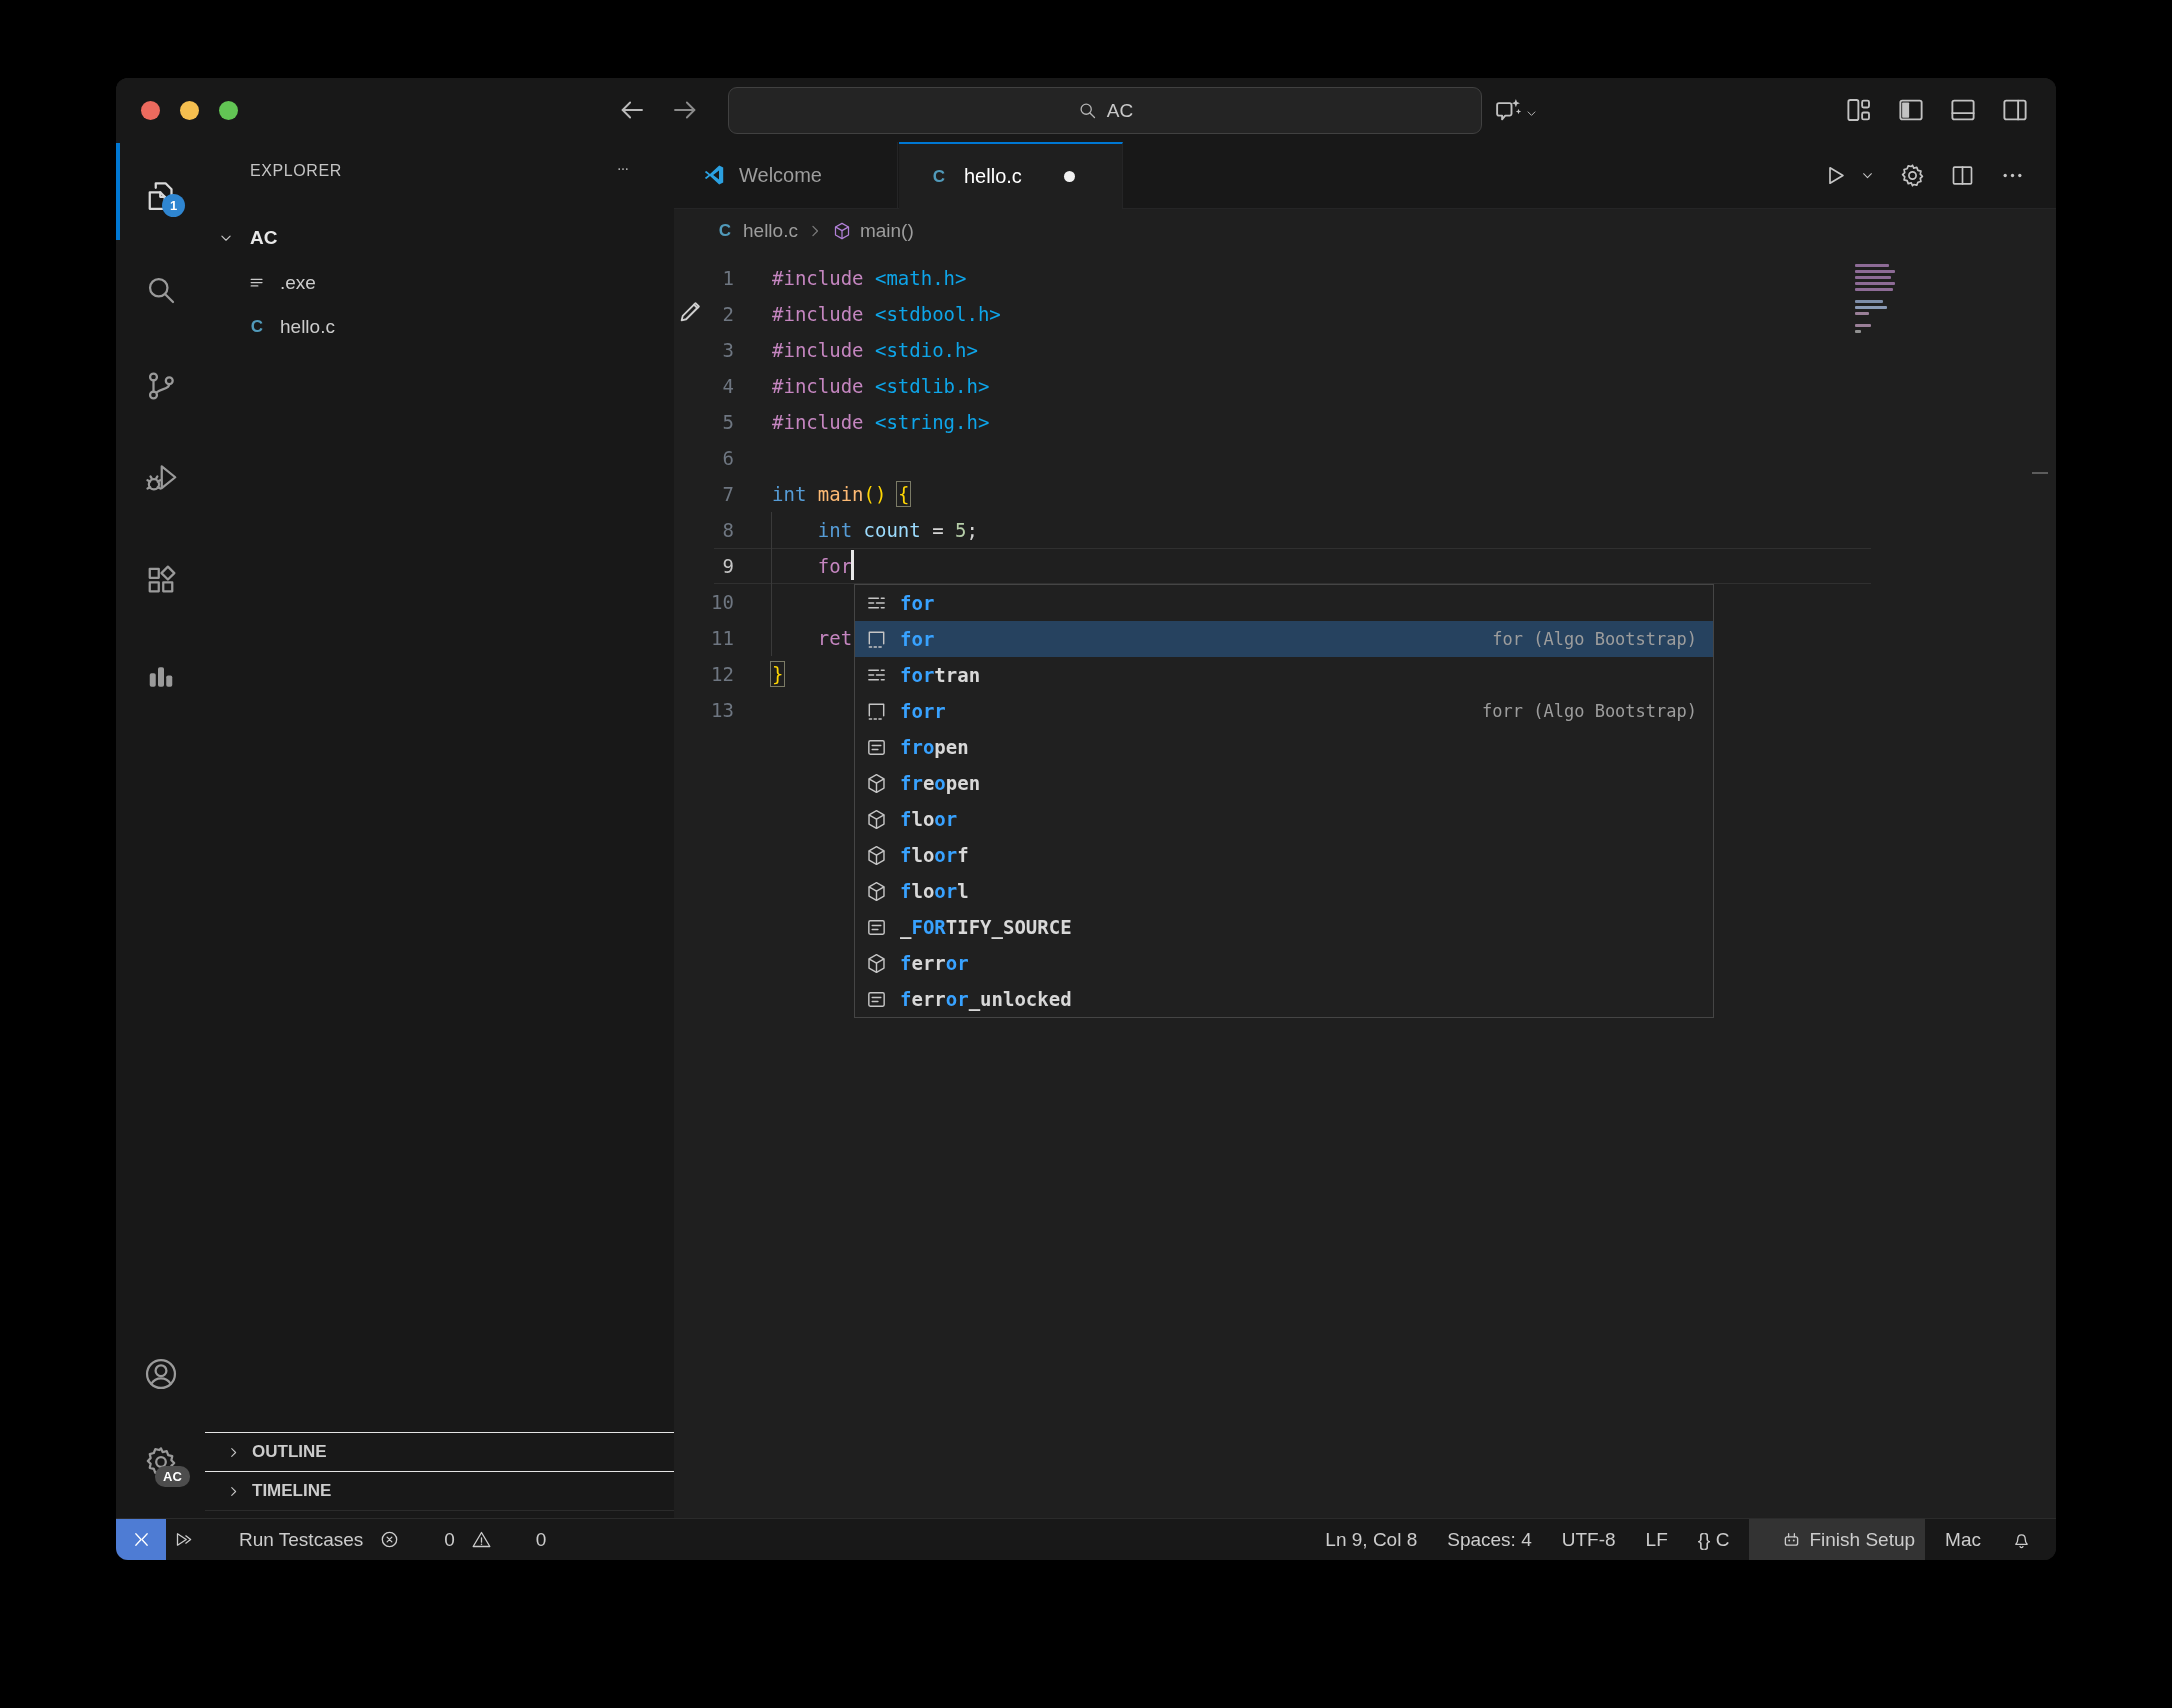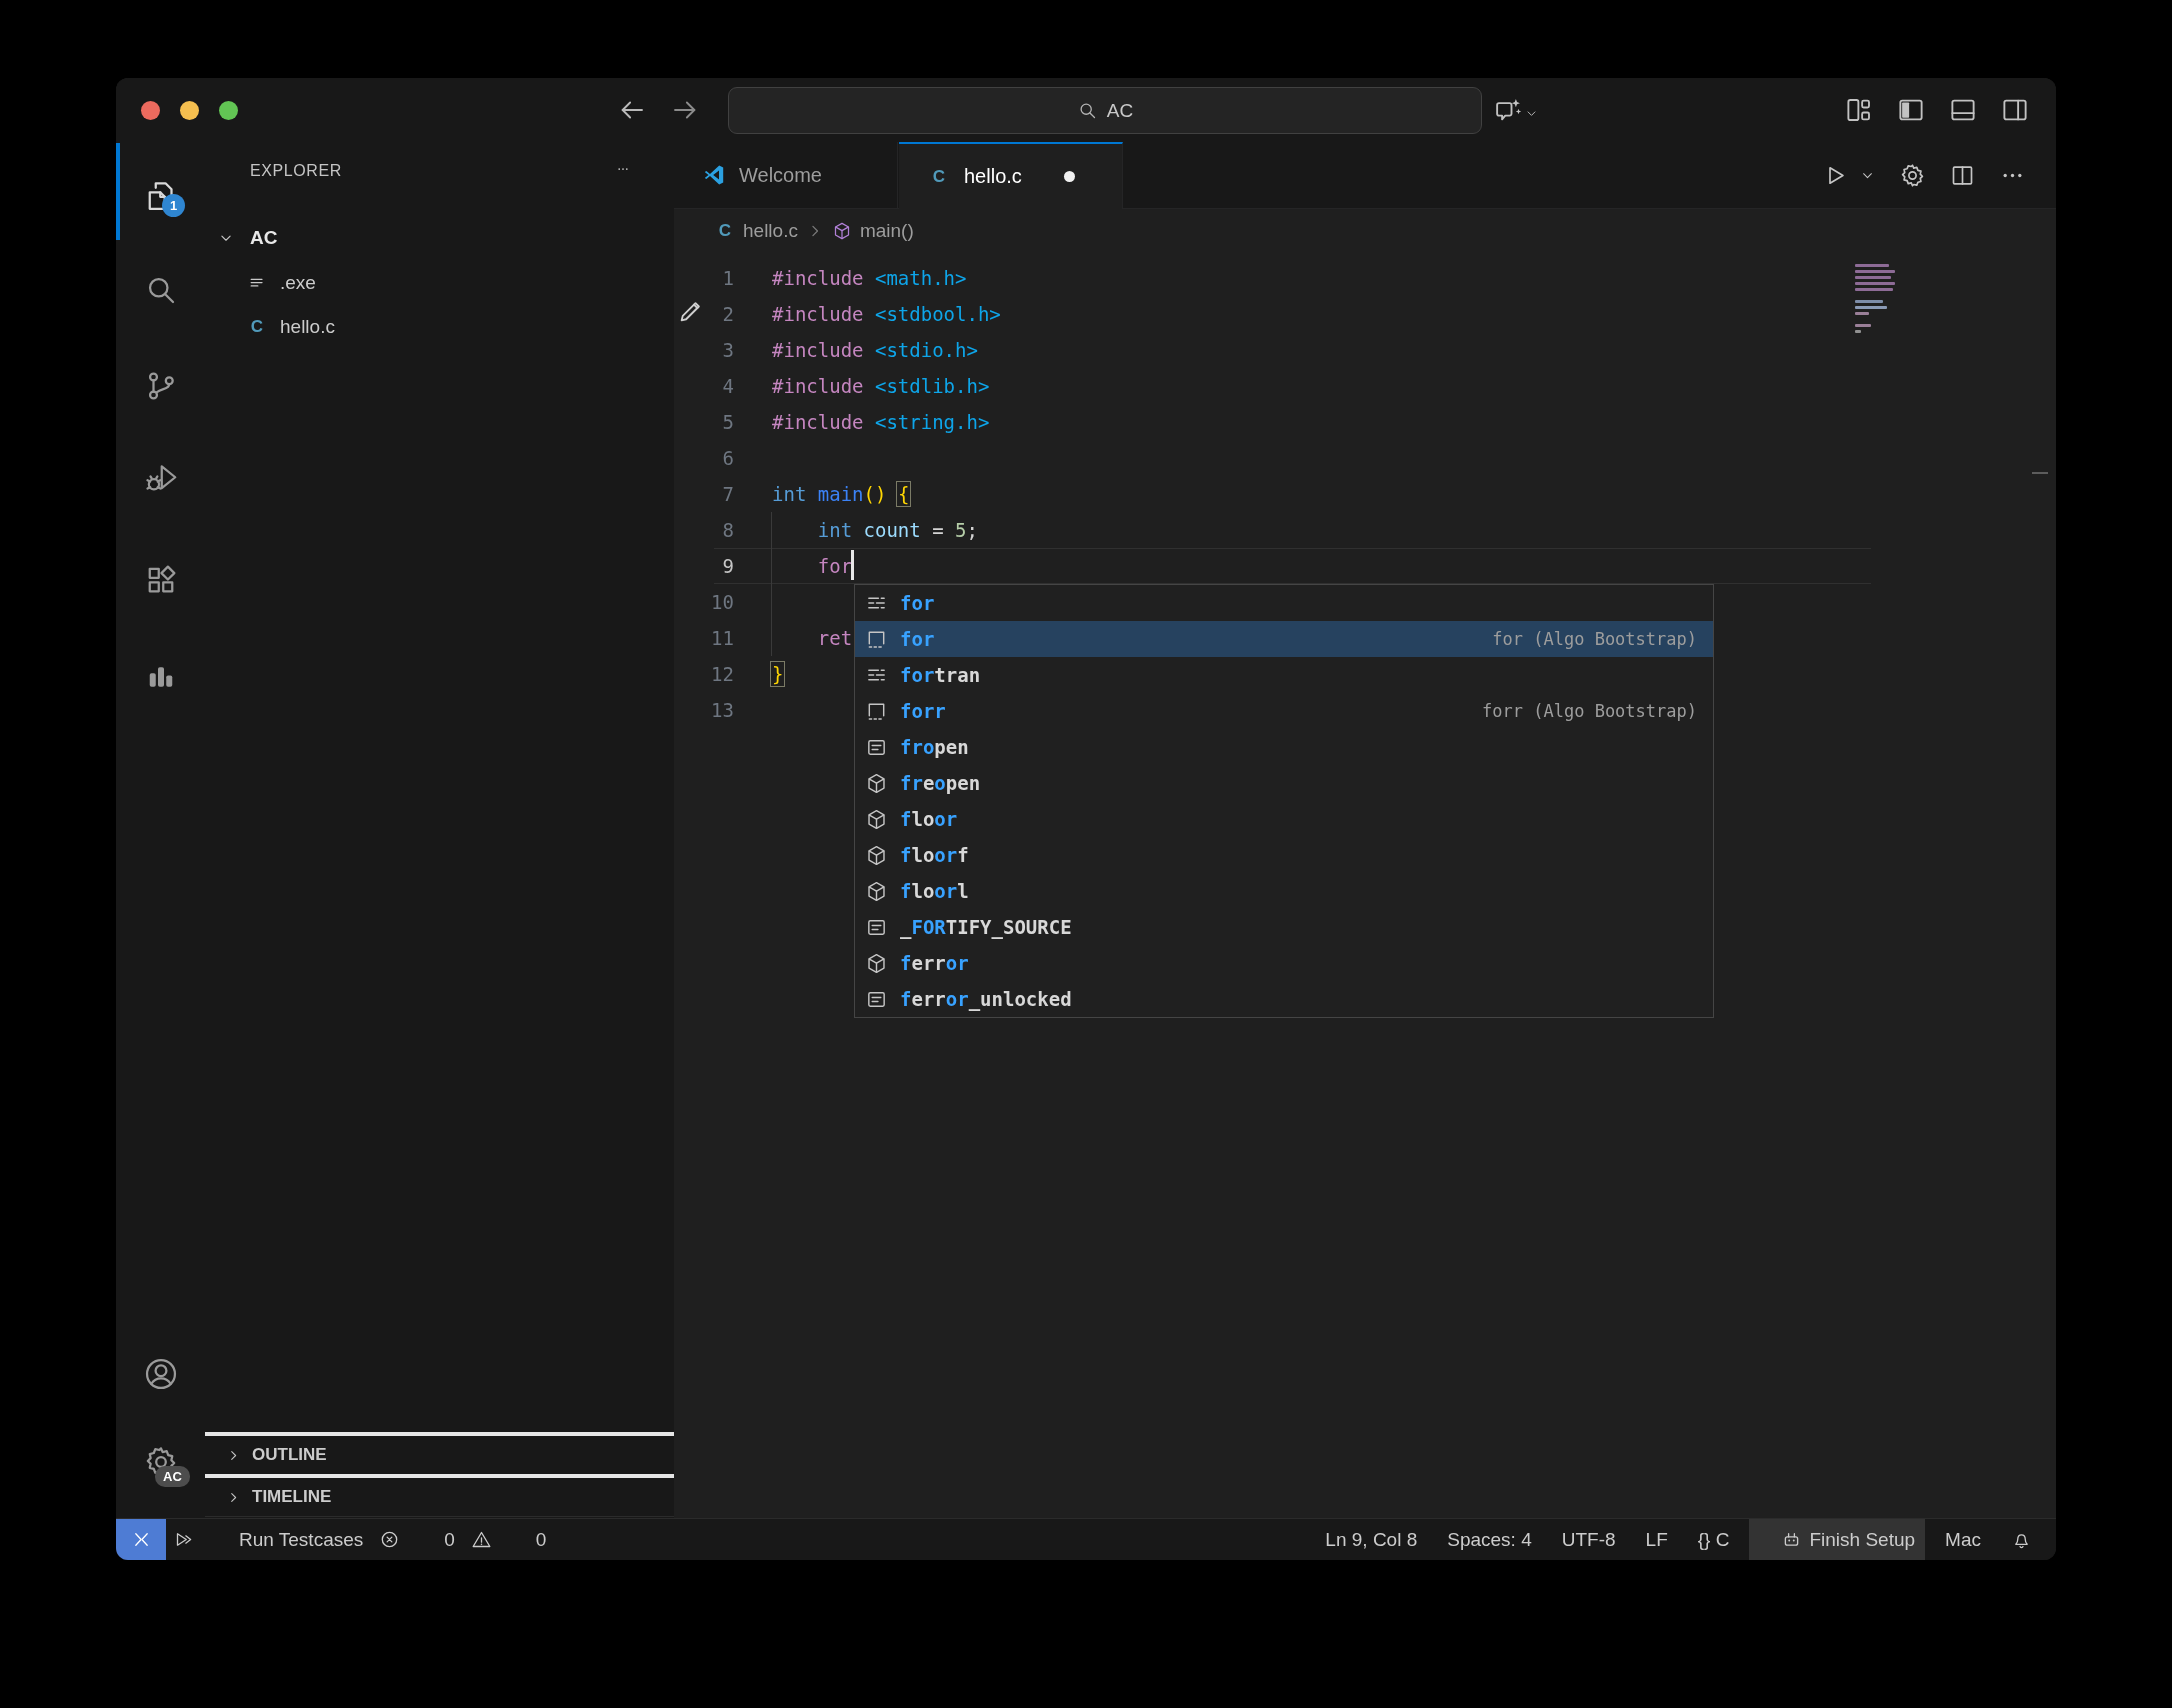--- a/index.html
+++ b/index.html
@@ -46,21 +46,21 @@
   .sb-header{position:absolute;left:0;top:0;width:100%;height:58px;display:flex;align-items:center;}
   .sb-title{margin-left:45px;font-size:16px;letter-spacing:.6px;color:#c5c5c5;}
   .sb-more{position:absolute;right:38px;top:15px;width:26px;height:26px;color:#c5c5c5;background:none;border:none;}
   .tree-row{position:absolute;left:0;width:100%;height:44px;display:flex;align-items:center;font-size:19px;}
   .tree-row .chev{width:18px;height:18px;margin-left:12px;color:#c5c5c5;}
   .tree-root-label{margin-left:15px;font-weight:700;color:#e8e8e8;}
   .file-row .ficon{width:20px;height:20px;margin-left:42px;color:#c9c9c9;}
   .file-row .fname{margin-left:13px;color:#cccccc;}
   .c-glyph{color:#519aba;font:700 17px "Liberation Sans",sans-serif;}
   .sb-sections{position:absolute;left:0;top:1290px;width:100%;}
-  .sb-sec{height:38px;border-top:4px solid #e5e5e5;display:flex;align-items:center;font-weight:700;
+  .sb-sec{height:38px;border-top:1px solid #e5e5e5;display:flex;align-items:center;font-weight:700;
           font-size:17px;color:#cccccc;}
   .sb-sec .chev{width:17px;height:17px;margin-left:20px;margin-right:10px;color:#c5c5c5;}
   .sb-sections .endline{border-top:1px solid #2b2b2b;height:0;}
   
   .editor{position:absolute;left:558px;top:64px;width:1382px;height:1376px;background:#1f1f1f;}
   .tabbar{position:absolute;left:0;top:0;width:100%;height:66px;background:#181818;
           border-bottom:1px solid #252526;}
   .tab{position:absolute;top:0;height:66px;display:flex;align-items:center;background:#181818;
        border-right:1px solid #252526;box-sizing:border-box;}
   .tab .ic{width:24px;height:24px;margin-left:28px;}
@@ -77,21 +77,21 @@
   .bc-label{margin-left:8px;}
   .bc-sep{width:17px;height:17px;margin:0 7px;color:#7a7a7a;}
   .ic-method{color:#b180d7;}
   
   .codefont{font-family:"DejaVu Sans Mono",monospace;font-size:19px;line-height:36px;}
   .gutter{position:absolute;left:0;top:118px;width:60px;text-align:right;color:#6e7681;}
   .gutter .lnum{height:36px;} .gutter .lnum.cur{color:#c6c6c6;}
   .code-col{position:absolute;left:98px;top:118px;color:#d4d4d4;}
   .code-line{height:36px;white-space:pre;}
   .pre{color:#c586c0;} .str{color:#0ea5e9;} .kw{color:#569cd6;} .var{color:#9cdcfe;}
-  .num{color:#b5cea8;} .fn{color:#3b82f6;} .br1{color:#ffd602;} .pln{color:#d4d4d4;}
+  .num{color:#b5cea8;} .fn{color:#fdba74;} .br1{color:#ffd602;} .pln{color:#d4d4d4;}
   .boxed{outline:1px solid #7b7b66;outline-offset:1px;}
   .caret{display:inline-block;width:2.5px;height:30px;background:#e7e7e7;vertical-align:-7px;margin-left:-1px;}
   .cur-line-box{position:absolute;left:40px;top:406px;width:1157px;height:36px;
                 border-top:1px solid #303030;border-bottom:1px solid #303030;box-sizing:border-box;}
   .indent-guide{position:absolute;left:97px;top:370px;width:1px;height:144px;background:#3a3a3a;}
   .gutter-pencil{position:absolute;left:2px;top:154px;width:30px;height:30px;color:#cfcfcf;}
   .minimap{position:absolute;left:1181px;top:122px;width:54px;}
   .mm{height:3px;margin-bottom:3px;border-radius:1px;}
   .scroll-tick{position:absolute;left:1358px;top:330px;width:16px;height:2px;background:#5c5c5c;}
   

